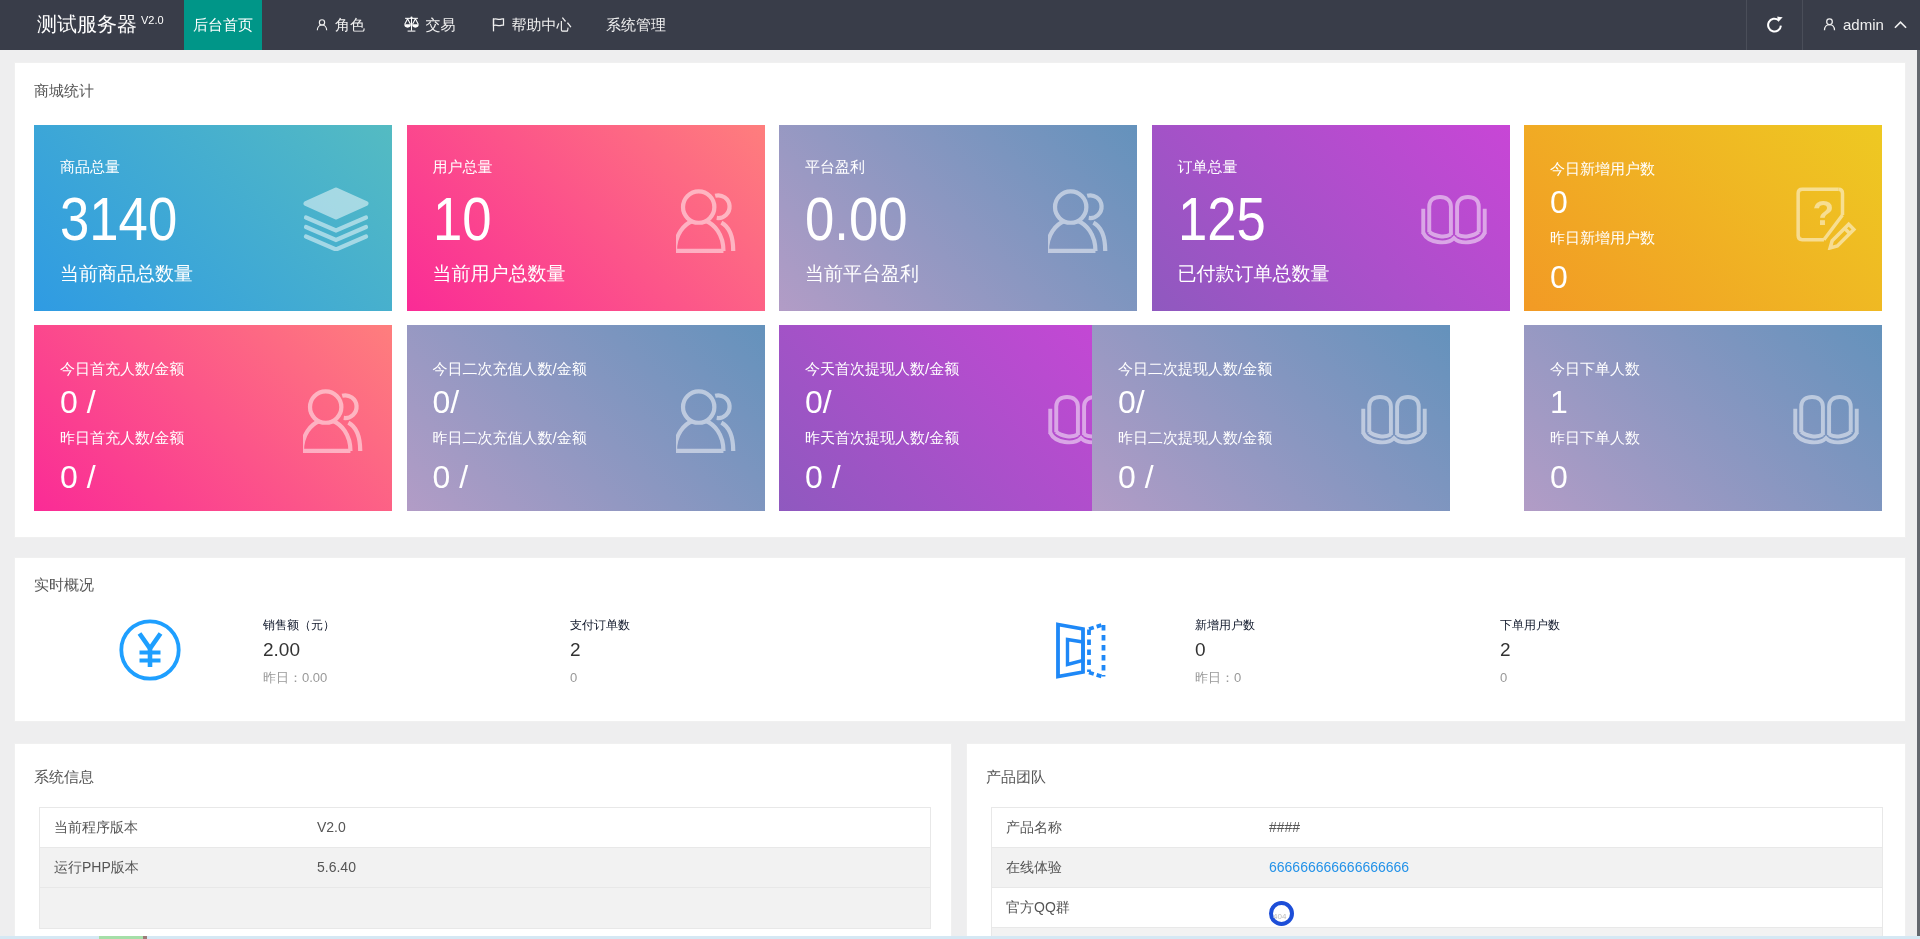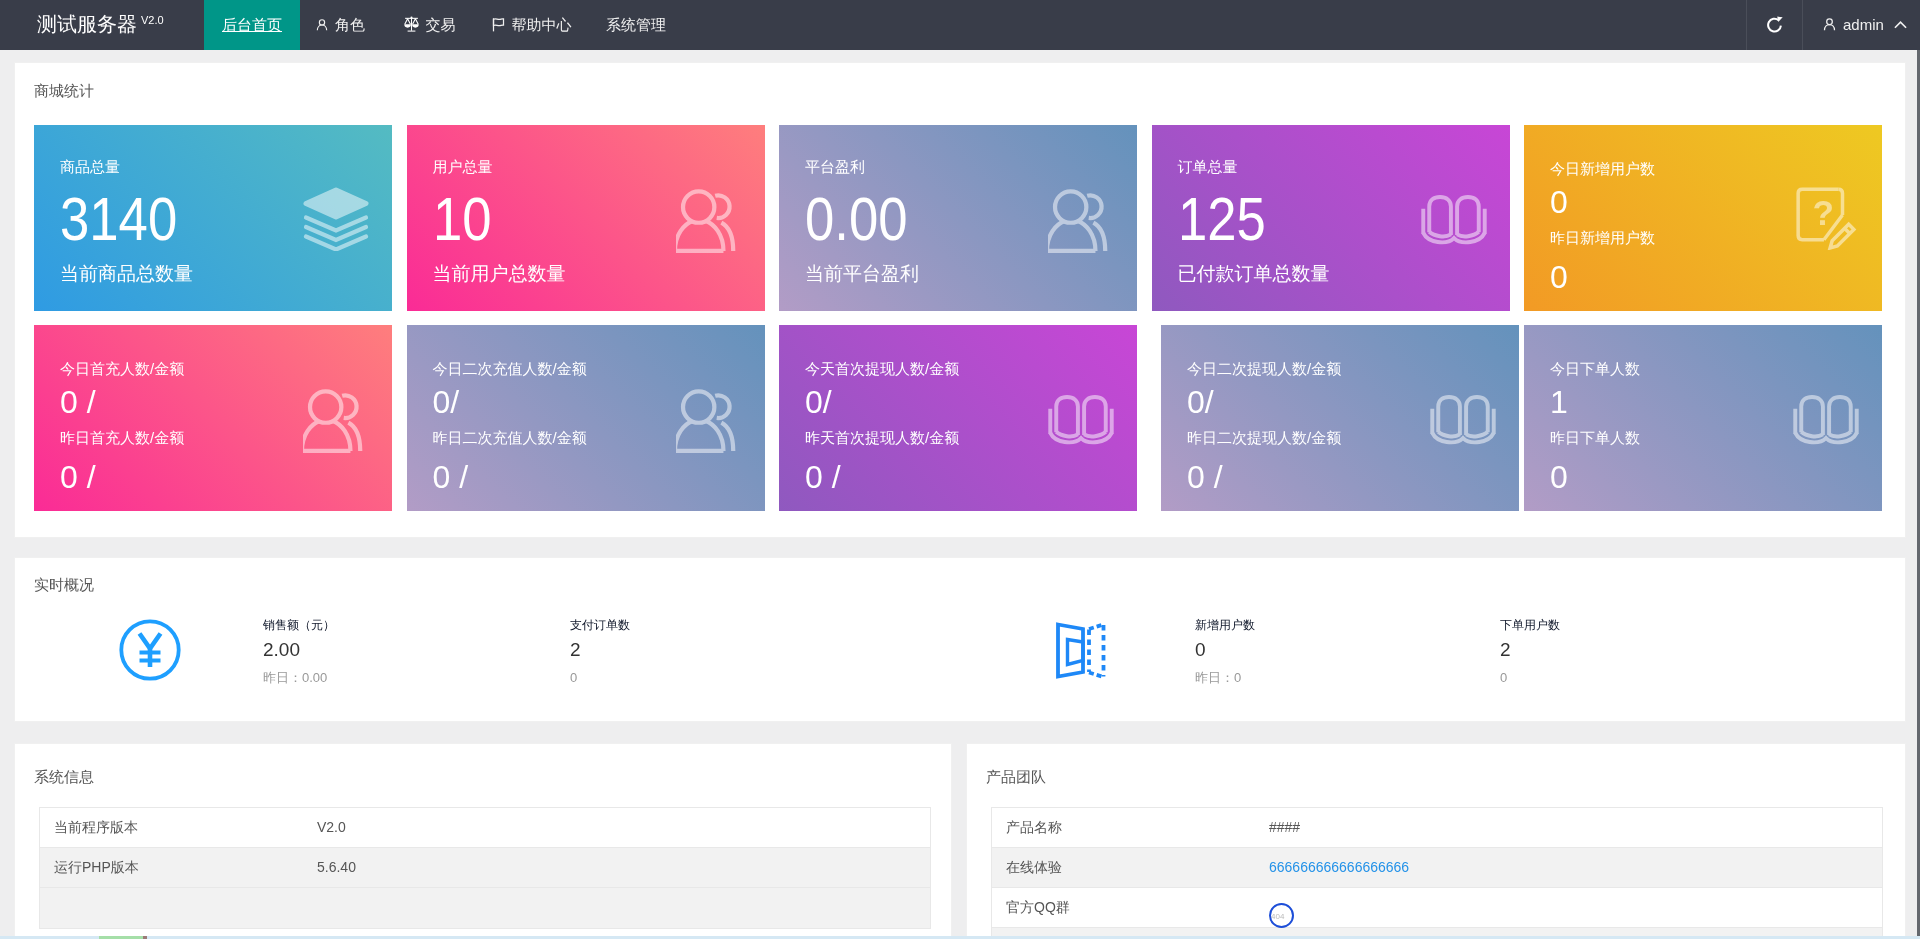--- a/index.html
+++ b/index.html
@@ -38,21 +38,21 @@
 .tbl .row.odd{background:#f2f2f2;}
 .tbl .lab{position:absolute;left:14px;top:0;}
 .tbl .val{position:absolute;left:277px;top:0;color:#555;}
 a.lnk{color:#2492e8;text-decoration:none;}
 </style>
 </head>
 <body>
 
 <div class="nav">
   <div class="logo">测试服务器<sup>V2.0</sup></div>
-  <div class="navitem nav-active" style="left:204px;width:96px;text-decoration:underline;">后台首页</div>
+  <div class="navitem nav-active" style="left:184px;width:78px;">后台首页</div>
   <div class="navitem" style="left:296px;width:88px;"><svg width="14" height="14" viewBox="0 0 24 24" fill="none" stroke="#f0f0f0" stroke-width="2">
         <circle cx="12" cy="7.5" r="4.5"></circle>
         <path d="M4 21 c0-6 4-9 8-9 s8 3 8 9"></path>
       </svg>角色</div>
   <div class="navitem" style="left:384px;width:90px;"><svg width="17" height="16" viewBox="0 0 24 22" fill="none" stroke="#fff" stroke-width="1.5">
         <path d="M3 3 h18"></path>
         <path d="M12 1.2 v19.3"></path>
         <circle cx="12" cy="2" r="1.5" fill="#fff" stroke="none"></circle>
         <path d="M6.5 3.5 l-4 8 M6.5 3.5 l4 8"></path>
         <path d="M1.8 11.5 a4.7 4.7 0 0 0 9.4 0z" fill="#fff" stroke="none"></path>
@@ -179,21 +179,21 @@
         <path d="M56 36 V11 C56 4.5 51.5 1.8 45.5 1.8 C39.5 1.8 35 5 35 11 V38.5"></path>
         <path d="M8 35.5 C13 40 23.5 41.5 29 38 M35 38 C40.5 41.5 51 40 56 35.5"></path>
         <path d="M2.2 13 V37.5 M61.8 13 V37.5"></path>
         <path d="M2.2 36.5 C7 46.5 25 48.5 32 41.5 C39 48.5 57 46.5 61.8 36.5"></path>
       </svg></div>
     <div class="s1">今天首次提现人数/金额</div>
     <div class="v1">0/</div>
     <div class="s2">昨天首次提现人数/金额</div>
     <div class="v2">0 /</div>
   </div>
-<div class="card g3" style="left:1161px;top:325px;">
+<div class="card g3" style="left:1092px;top:325px;">
     <div class="ic" style="top:70px;"><svg width="66" height="52" viewBox="0 0 64 50" fill="none" stroke="#fff" stroke-width="3.8">
         <path d="M8 36 V11 C8 4.5 12.5 1.8 18.5 1.8 C24.5 1.8 29 5 29 11 V38.5"></path>
         <path d="M56 36 V11 C56 4.5 51.5 1.8 45.5 1.8 C39.5 1.8 35 5 35 11 V38.5"></path>
         <path d="M8 35.5 C13 40 23.5 41.5 29 38 M35 38 C40.5 41.5 51 40 56 35.5"></path>
         <path d="M2.2 13 V37.5 M61.8 13 V37.5"></path>
         <path d="M2.2 36.5 C7 46.5 25 48.5 32 41.5 C39 48.5 57 46.5 61.8 36.5"></path>
       </svg></div>
     <div class="s1">今日二次提现人数/金额</div>
     <div class="v1">0/</div>
     <div class="s2">昨日二次提现人数/金额</div>
@@ -240,21 +240,21 @@
     <div class="row">
         <span class="lab">产品名称</span>
         <span class="val">####</span>
       </div>
     <div class="row odd">
         <span class="lab">在线体验</span>
         <span class="val"><a class="lnk">666666666666666666</a></span>
       </div>
     <div class="row">
         <span class="lab">官方QQ群</span>
-        <span class="val" style="top:7px;"><span style="display:inline-block;width:25px;height:25px;border:2px solid #1d4ed8;border-radius:50%;line-height:24px;text-align:left;font-size:8px;color:#bbb;">404</span></span>
+        <span class="val" style="top:7px;"><span style="display:inline-block;width:25px;height:25px;border:4px solid #1d4ed8;border-radius:50%;line-height:24px;text-align:left;font-size:8px;color:#bbb;">404</span></span>
       </div>
     <div class="row odd">
         <span class="lab">&nbsp;</span>
       </div>
   </div>
 </div>
 
 <div style="position:absolute;left:1917px;top:50px;width:3px;height:889px;background:#64686e;z-index:5;"></div>
 
 <div style="position:absolute;left:0;top:936px;width:1920px;height:3px;background:#d5e8f4;z-index:5;"></div>

